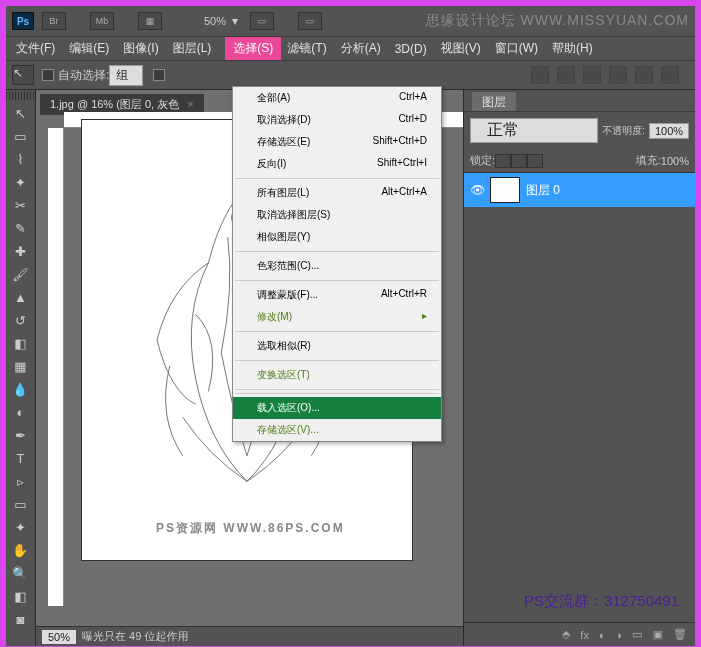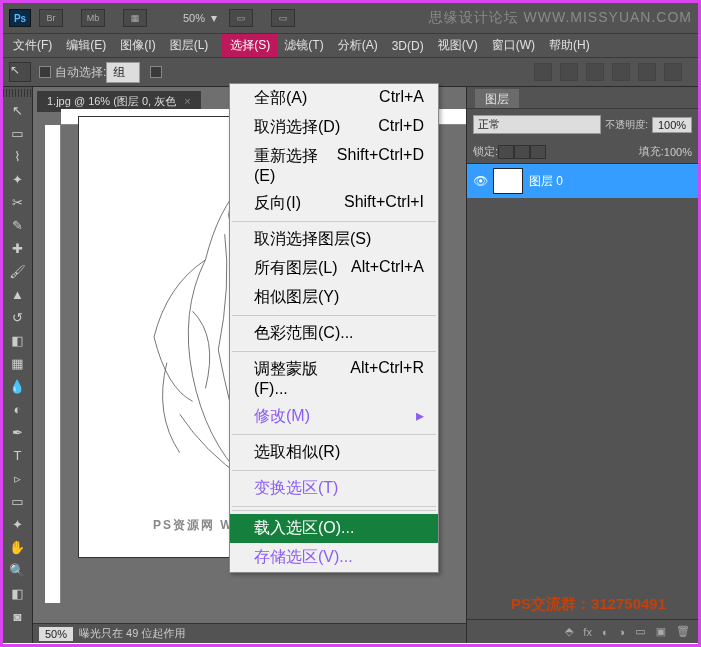--- a/index.html
+++ b/index.html
@@ -1,26 +1,26 @@
 <!DOCTYPE html>
 <html><head>
 <meta charset="utf-8">
 <style>
 *{box-sizing:border-box;margin:0;padding:0;font-family:"Microsoft YaHei",SimSun,Arial,sans-serif}
 body{background:#fff;font-size:12px;color:#000;width:701px;height:647px;overflow:hidden;position:relative}
-.wrap{border:3px solid #d946ef;width:701px;height:647px;position:relative}
+.wrap{border:6px solid #d946ef;width:701px;height:647px;position:relative}
 .topbar{background:#535353;height:30px;display:flex;align-items:center;padding:0 6px;color:#ccc}
 .ps-logo{width:22px;height:18px;background:#0a2a45;color:#60b6fb;font-weight:bold;font-size:10px;display:flex;align-items:center;justify-content:center;margin-right:8px;border:1px solid #111}
-.top-ico{width:24px;height:18px;border:1px solid #333;background:#4a4a4a;margin-right:18px;display:flex;align-items:center;justify-content:center;font-size:9px;color:#aaa}
+.top-ico{width:24px;height:18px;border:1px solid #333;background:#4a4a4a;margin-right:24px;display:flex;align-items:center;justify-content:center;font-size:9px;color:#aaa}
 .top-sep{width:12px}
 .zoom-top{color:#ccc;font-size:11px;margin:0 6px}
 .top-right{margin-left:auto;color:#8a8a8a;font-size:14px;letter-spacing:1px}
 .menubar{background:#535353;height:24px;display:flex;align-items:center;padding:0 10px;color:#e0e0e0;font-size:12px;border-top:1px solid #3a3a3a}
 .menubar .mi{margin-right:14px;cursor:pointer}
-.menubar .mi.active{background:#be185d;color:#fff;padding:3px 8px;margin-right:6px}
+.menubar .mi.active{background:#ec4899;color:#fff;padding:3px 8px;margin-right:6px}
 .optbar{background:#535353;height:30px;display:flex;align-items:center;padding:0 6px;color:#ccc;border-top:1px solid #3a3a3a;border-bottom:1px solid #2a2a2a}
 .opt-ico{width:22px;height:20px;border:1px solid #333;background:#4a4a4a;margin-right:4px}
 .chk{width:12px;height:12px;border:1px solid #888;background:#3a3a3a;margin:0 4px}
 .sel{background:#ddd;color:#222;border:1px solid #999;padding:1px 14px 1px 6px;font-size:12px;margin-right:6px}
 .opt-right{margin-left:auto;display:flex;gap:8px;padding-right:10px}
 .opt-right div{width:18px;height:18px;border:1px solid #444;background:#4a4a4a}
 .workspace{display:flex;background:#6f6f6f;height:556px}
 .toolbox{width:30px;background:#535353;border-right:1px solid #2a2a2a;display:flex;flex-direction:column;padding:2px 0;gap:0}
 .tool{width:26px;height:22px;margin:0 auto 1px;display:flex;align-items:center;justify-content:center;color:#ccc;font-size:13px;cursor:pointer}
 .grip{height:8px;background:repeating-linear-gradient(90deg,#333 0 1px,#535353 1px 3px);margin-bottom:2px}
@@ -31,36 +31,36 @@
 .canvas svg{width:260px;height:360px}
 .wm1{position:absolute;left:120px;top:430px;color:#888;font-size:12px;letter-spacing:2px;font-weight:bold}
 .rul-h{position:absolute;left:28px;top:22px;right:0;height:16px;background:#fff;border-bottom:1px solid #888;font-size:8px;color:#555}
 .rul-v{position:absolute;left:12px;top:38px;width:16px;bottom:40px;background:#fff;border-right:1px solid #888}
 .status{position:absolute;left:0;right:0;bottom:0;height:20px;background:#535353;color:#ccc;font-size:11px;display:flex;align-items:center;padding:0 6px;border-top:1px solid #333}
 .status .sf{background:#ddd;color:#222;padding:1px 6px;margin-right:6px}
 .panels{width:232px;background:#535353;border-left:1px solid #2a2a2a;display:flex;flex-direction:column}
 .panel-tab{background:#535353;padding:4px 8px 0}
 .panel-tab span{background:#6b6b6b;color:#e0e0e0;padding:3px 10px;font-size:12px}
 .blend{display:flex;align-items:center;padding:6px;gap:4px;border-top:1px solid #3a3a3a}
-.blend .s1{flex:1;background:#ddd;color:#222;border:1px solid #999;padding:1px 4px;font-size:11px}
+.blend .s1{flex:1;background:#ddd;color:#222;border:1px solid #999;padding:1px 16px;font-size:16px}
 .blend .lbl{color:#ccc;font-size:10px}
 .blend .pct{background:#ddd;color:#222;width:40px;font-size:11px;padding:1px 2px;text-align:center;border:1px solid #999}
 .lock{display:flex;align-items:center;padding:4px 6px;gap:0;color:#ccc;font-size:11px;border-bottom:1px solid #333}
 .lock .li{width:16px;height:14px;border:1px solid #333;background:#4a4a4a}
 .layer-list{flex:1;background:#535353}
 .layer{display:flex;align-items:center;background:#349dff;color:#fff;padding:4px 6px;gap:6px}
 .layer .eye{width:14px;height:14px}
 .layer .thumb{width:30px;height:26px;background:#fff;border:1px solid #222}
 .panel-foot{height:24px;background:#535353;border-top:1px solid #333;display:flex;align-items:center;justify-content:flex-end;gap:10px;padding:0 8px;color:#aaa;font-size:11px}
 .dropdown{position:absolute;left:226px;top:80px;width:210px;background:#f0f0f0;border:1px solid #888;box-shadow:2px 2px 4px rgba(0,0,0,.3);z-index:100}
-.ddi{display:flex;justify-content:space-between;padding:4px 14px 4px 24px;font-size:16px;color:#000;cursor:pointer}
+.ddi{display:flex;justify-content:space-between;padding:4px 14px 4px 24px;font-size:10px;color:#000;cursor:pointer}
 .ddi.hi{background:#15803d;color:#fff}
-.ddi.dis{color:#8b5cf6}
+.ddi.dis{color:#4d7c0f}
 .dsep{height:1px;background:#ccc;margin:3px 2px}
-.watermark2{position:absolute;right:32px;bottom:30px;color:#c2410c;font-size:15px;font-weight:bold;z-index:50}
+.watermark2{position:absolute;right:16px;bottom:30px;color:#4c1d95;font-size:15px;font-weight:normal;z-index:50}
 </style>
 </head>
 <body>
 
 <div class="wrap">
 <div class="topbar">
  <div class="ps-logo">Ps</div>
  <div class="top-ico">Br</div>
  <div class="top-ico">Mb</div>
  <div class="top-ico">▦</div>
@@ -189,35 +189,35 @@
 <div class="dropdown" id="dd">
       <div class="ddi">
         <span>全部(A)</span>
         <span>Ctrl+A</span>
       </div>
       <div class="ddi">
         <span>取消选择(D)</span>
         <span>Ctrl+D</span>
       </div>
       <div class="ddi">
-        <span>重新选择(E)</span>
+        <span>存储选区(E)</span>
         <span>Shift+Ctrl+D</span>
       </div>
       <div class="ddi">
         <span>反向(I)</span>
         <span>Shift+Ctrl+I</span>
       </div>
       <div class="dsep"></div>
       <div class="ddi">
-        <span>取消选择图层(S)</span>
-        <span></span>
-      </div>
-      <div class="ddi">
         <span>所有图层(L)</span>
         <span>Alt+Ctrl+A</span>
+      </div>
+      <div class="ddi">
+        <span>取消选择图层(S)</span>
+        <span></span>
       </div>
       <div class="ddi">
         <span>相似图层(Y)</span>
         <span></span>
       </div>
       <div class="dsep"></div>
       <div class="ddi">
         <span>色彩范围(C)...</span>
         <span></span>
       </div>

